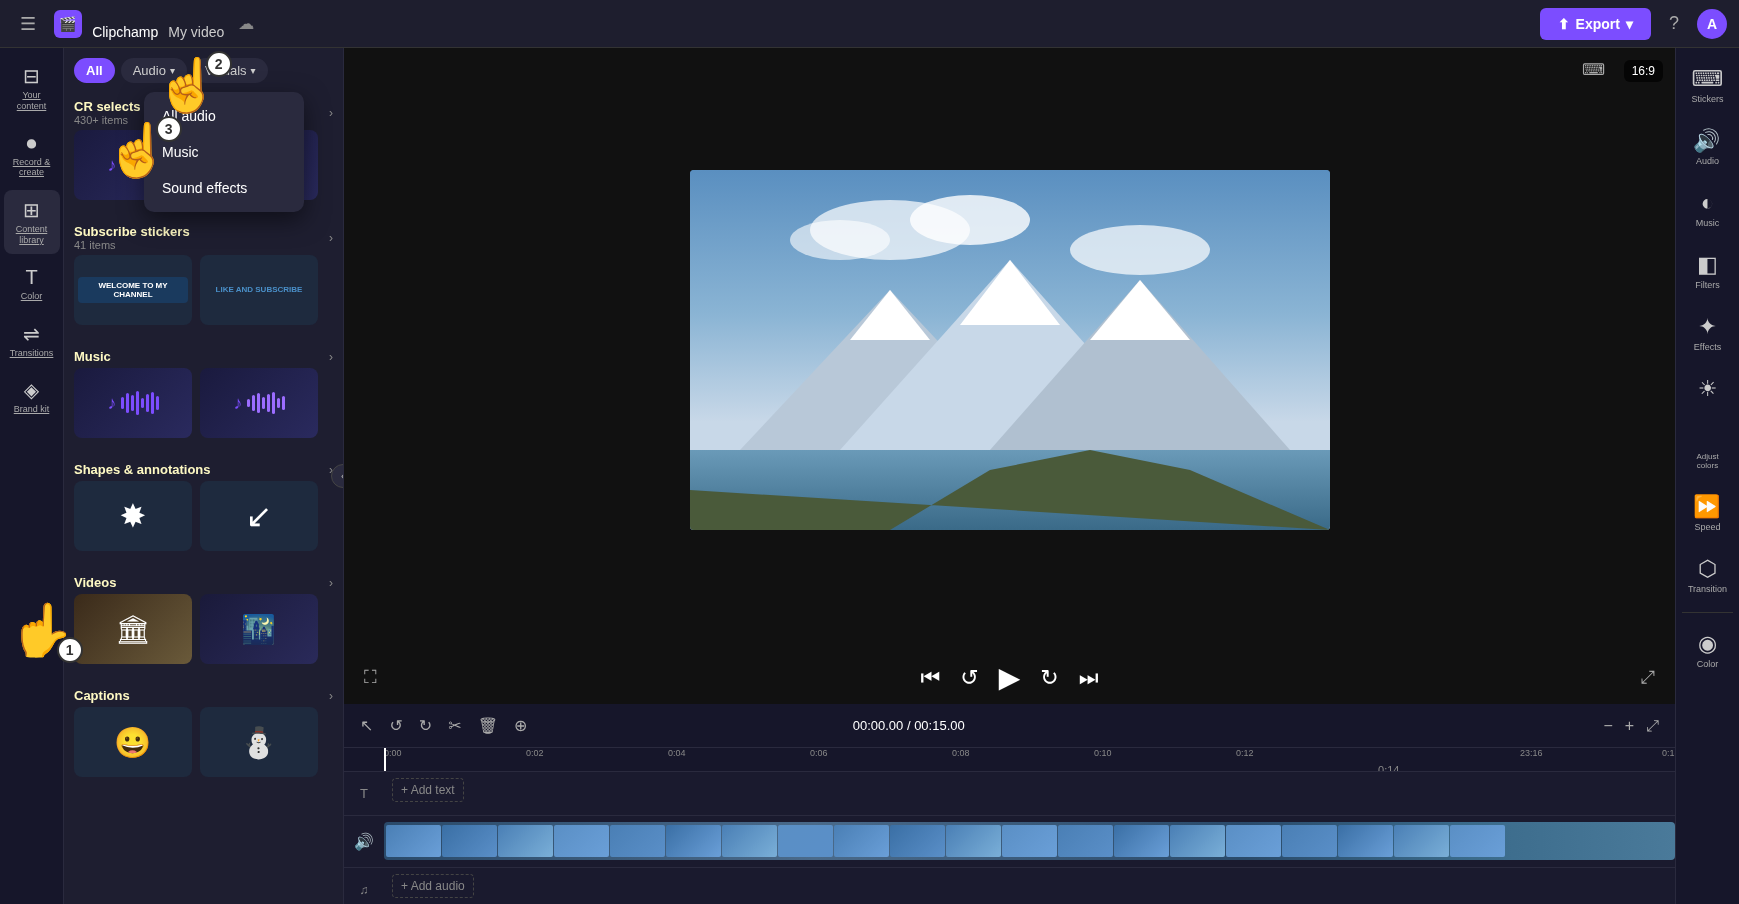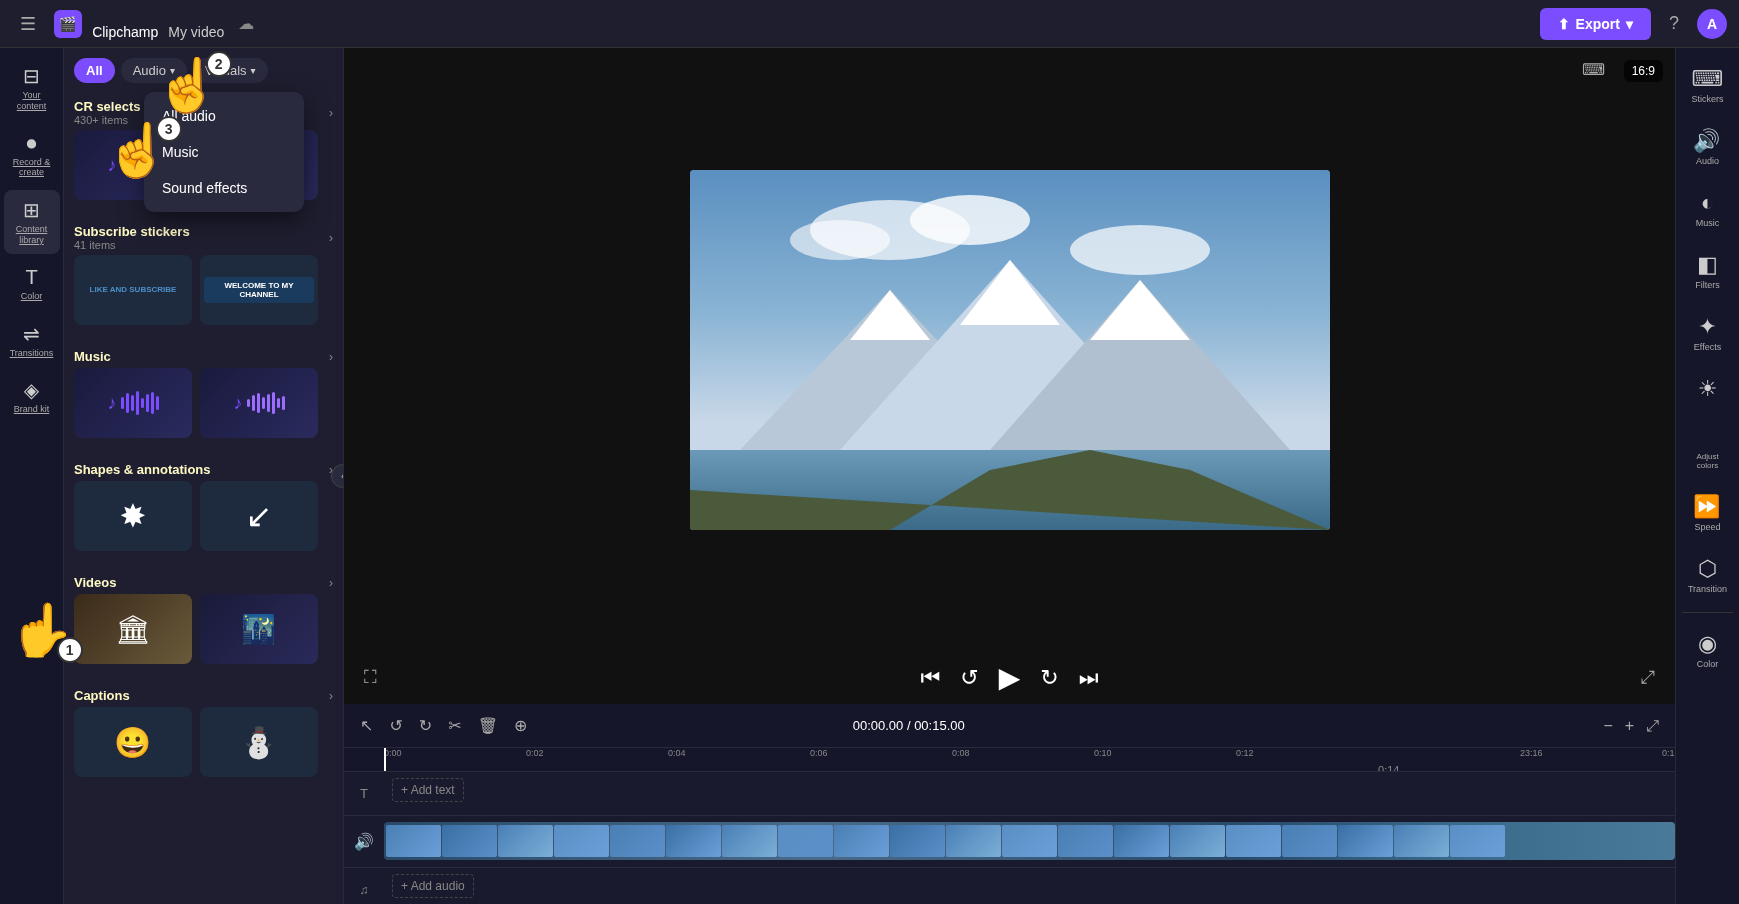--- a/index.html
+++ b/index.html
@@ -218,27 +218,27 @@
       <div class="section">
         <div class="section-header">
           <div class="section-header-left">
             <span class="section-title">Subscribe stickers</span>
             <span class="section-count">41 items</span>
           </div>
           <span class="section-arrow">›</span>
         </div>
         <div class="section-items">
           <div class="section-item section-item-sticker">
+            <div style="display:flex;align-items:center;justify-content:center;height:100%;padding:4px;">
+              <div style="background:#1a3a5e;color:#fff;font-size:8px;font-weight:700;padding:4px 6px;border-radius:4px;text-align:center;">WELCOME TO MY CHANNEL</div>
+            </div>
+          </div>
+          <div class="section-item section-item-sticker">
             <div style="display:flex;flex-direction:column;align-items:center;justify-content:center;height:100%;padding:4px;">
               <div style="color:#4a8fc8;font-size:8px;font-weight:700;text-align:center;line-height:1.4;">LIKE AND SUBSCRIBE</div>
-            </div>
-          </div>
-          <div class="section-item section-item-sticker">
-            <div style="display:flex;align-items:center;justify-content:center;height:100%;padding:4px;">
-              <div style="background:#1a3a5e;color:#fff;font-size:8px;font-weight:700;padding:4px 6px;border-radius:4px;text-align:center;">WELCOME TO MY CHANNEL</div>
             </div>
           </div>
         </div>
       </div>
 
 
       <div class="section">
         <div class="section-header">
           <span class="section-title">Music</span>
           <span class="section-arrow">›</span>

